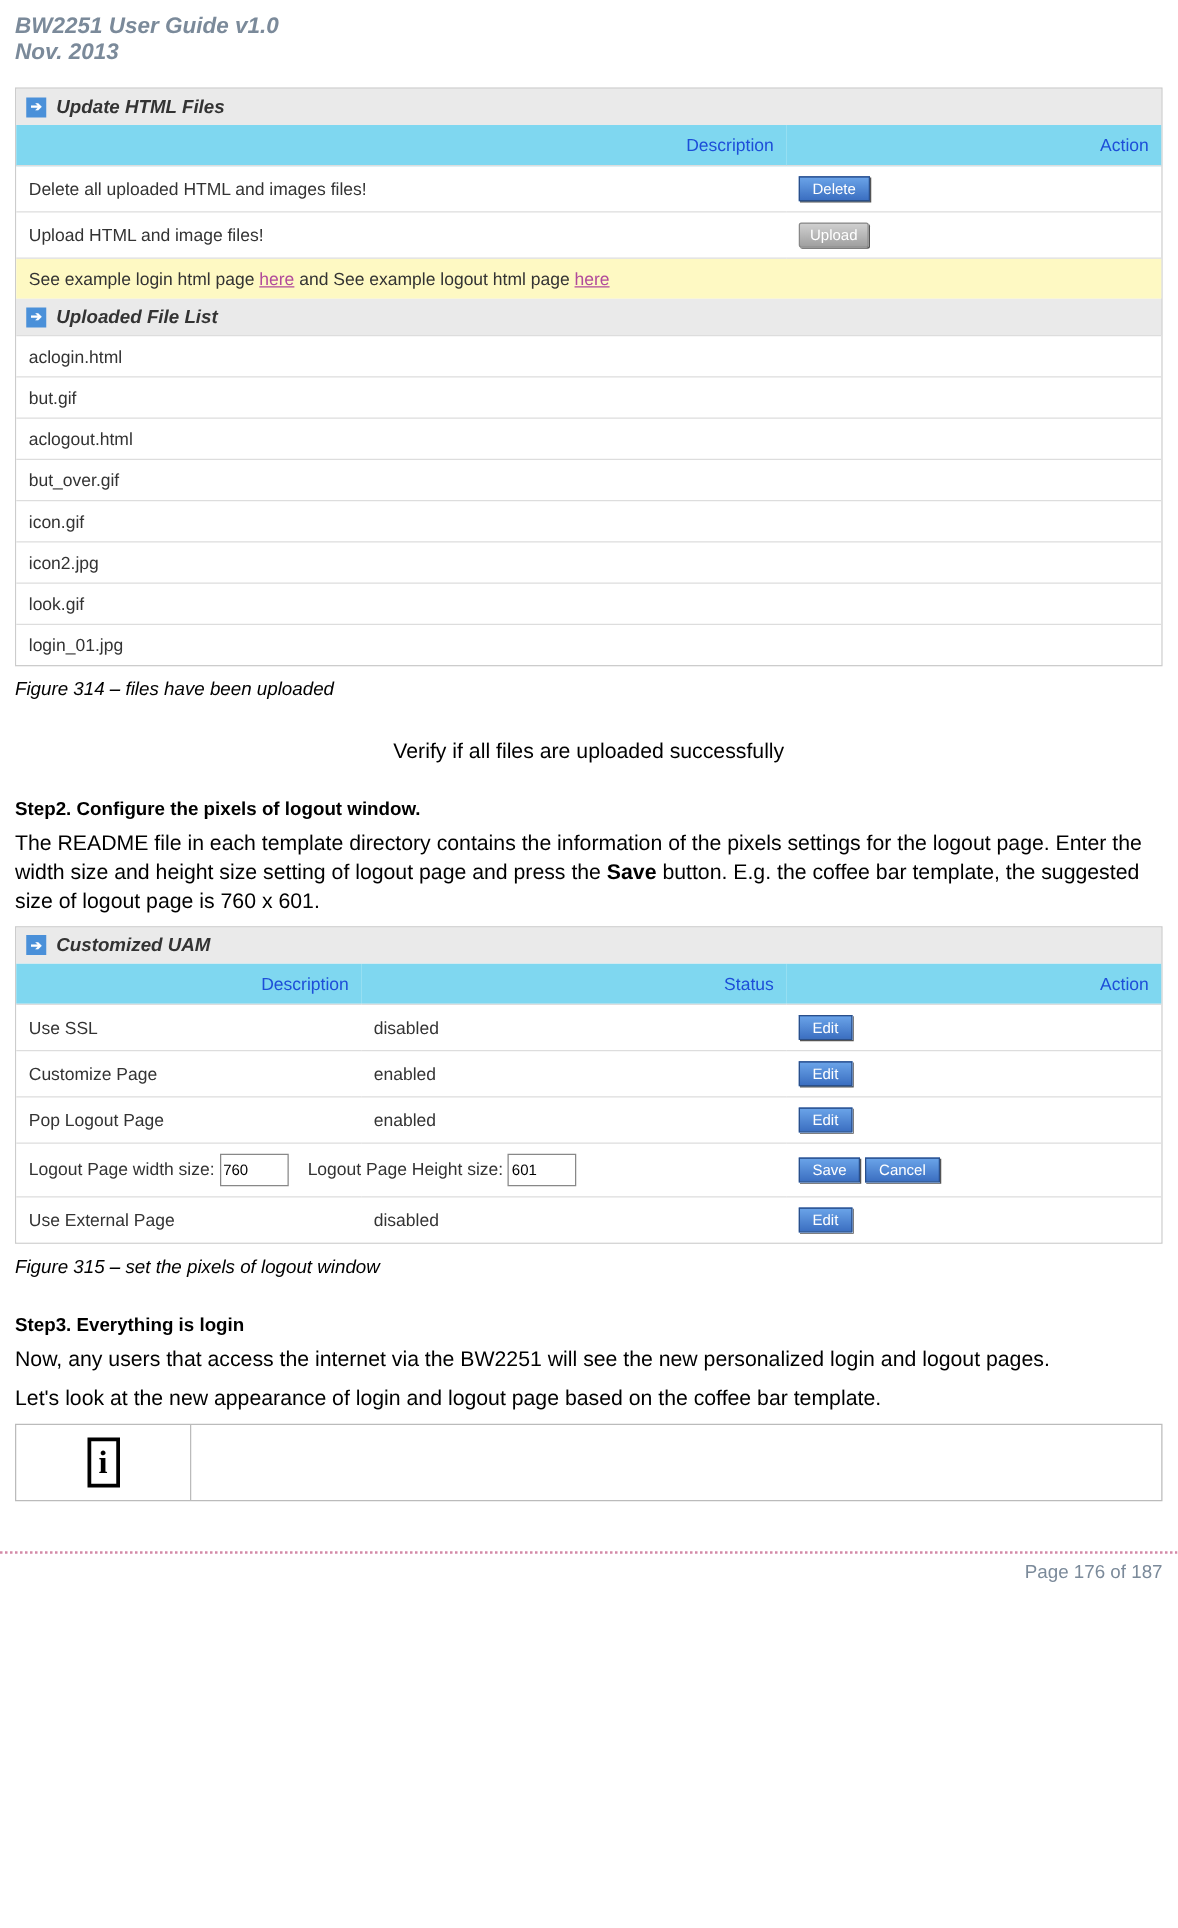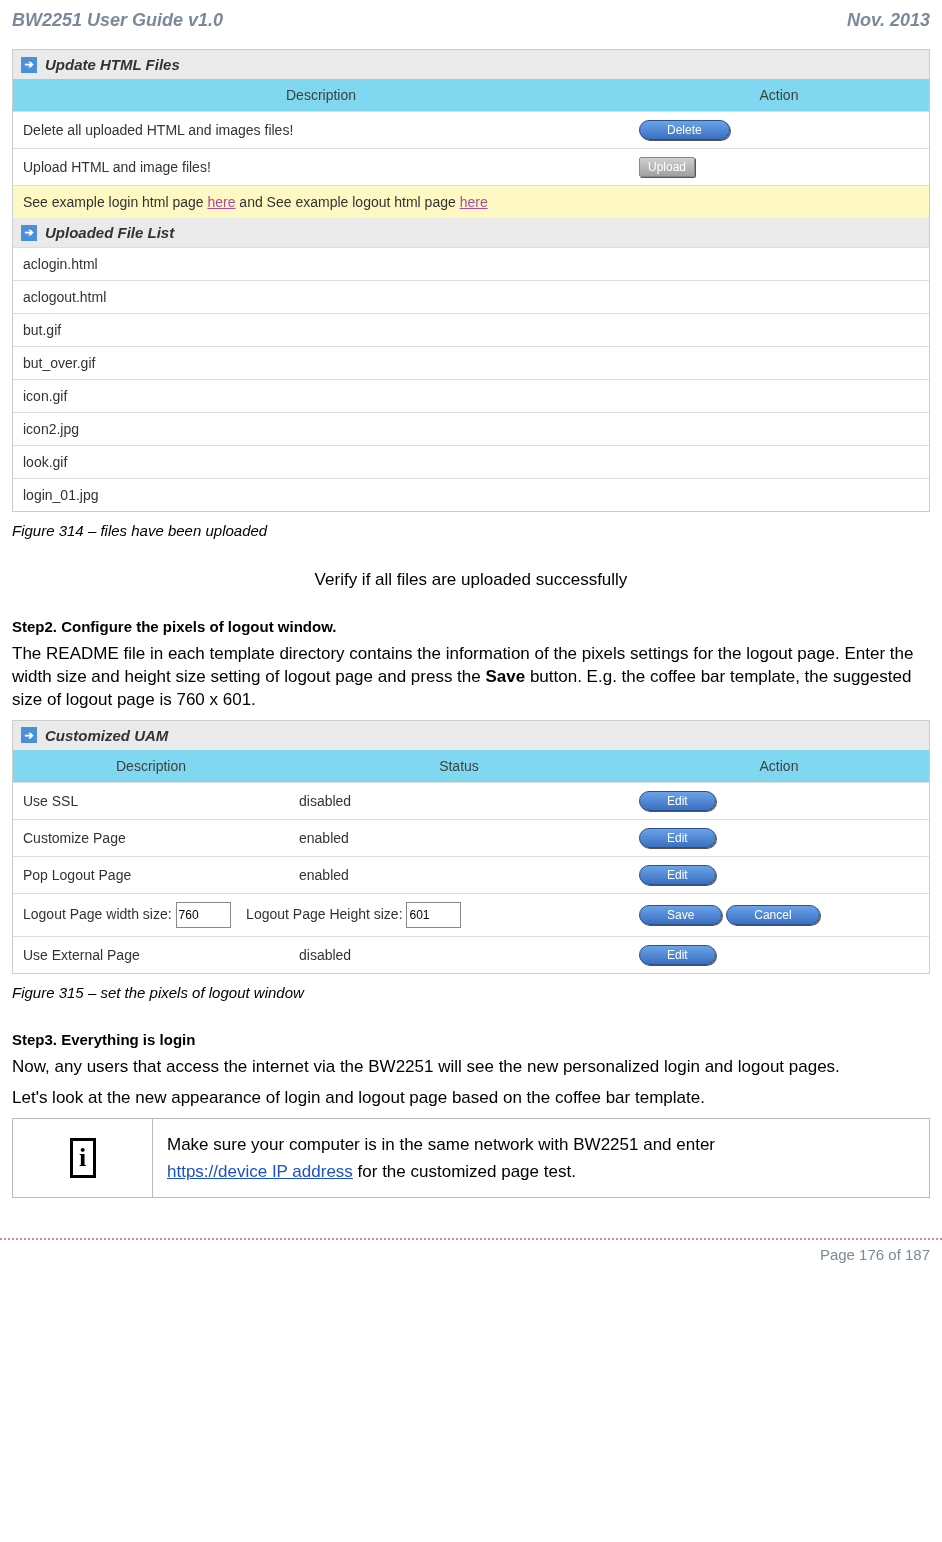--- a/index.html
+++ b/index.html
@@ -14,20 +14,21 @@
     padding: 10px 12px 0 12px;
   }
   .header-row {
     display: flex;
     justify-content: space-between;
     font-style: italic;
     color: #7b8a9a;
     font-weight: bold;
     font-size: 18px;
     margin-bottom: 18px;
+    flex-direction: column;
   }
   .panel {
     border: 1px solid #ccc;
     background: #f2f2f2;
     margin-bottom: 2px;
   }
   .panel-header {
     display: flex;
     align-items: center;
     background: #eaeaea;
@@ -50,44 +51,44 @@
     font-style: normal;
   }
   .tbl {
     width: 100%;
     border-collapse: collapse;
     background: #fff;
     font-size: 14px;
   }
   .tbl th {
     background: #7fd7f0;
-    color: #404040;
-    text-align: center;
+    color: #1d4ed8;
+    text-align: right;
     font-weight: normal;
     padding: 8px 10px;
   }
   .tbl td {
     padding: 8px 10px;
     border-top: 1px solid #ddd;
     vertical-align: middle;
     color: #333;
   }
   .see-row td {
     background: #fef9c3;
   }
   .btn {
     display: inline-block;
     background: linear-gradient(#6aa3e8, #3b6fc1);
     border: 1px solid #2a4f8a;
     color: #fff;
     font-size: 12px;
-    padding: 2px 27px;
+    padding: 2px 10px;
     box-shadow: 1px 1px 0 #555;
     cursor: default;
-    border-radius: 10px;
+    border-radius: 0;
   }
   .btn-gray {
     display: inline-block;
     background: linear-gradient(#d0d0d0,#a0a0a0);
     border: 1px solid #888;
     color: #fff;
     font-size: 12px;
     padding: 2px 8px;
     box-shadow: 1px 1px 0 #555;
     border-radius: 2px;
@@ -208,24 +209,24 @@
     <div class="panel-header">
       <span class="arrow-icon">➔</span>
       <span>Uploaded File List</span>
     </div>
     <table class="tbl">
       <tbody>
           <tr>
             <td>aclogin.html</td>
           </tr>
       <tr>
+            <td>but.gif</td>
+          </tr>
+      <tr>
             <td>aclogout.html</td>
-          </tr>
-      <tr>
-            <td>but.gif</td>
           </tr>
       <tr>
             <td>but_over.gif</td>
           </tr>
       <tr>
             <td>icon.gif</td>
           </tr>
       <tr>
             <td>icon2.jpg</td>
           </tr>
@@ -300,24 +301,18 @@
   <div class="caption">Figure 315  – set the pixels of logout window</div>
 
   <div class="step-title">Step3. Everything is login</div>
   <div class="para">Now, any users that access the internet via the BW2251 will see the new personalized login and logout pages.</div>
   <div class="para">Let's look at the new appearance of login and logout page based on the coffee bar template.</div>
 
   <div class="note-box">
     <div class="icon-cell">
       <div class="info-icon">i</div>
     </div>
-    <div class="txt-cell">
-      <div>Make sure your computer is in the same network with BW2251 and enter</div>
-      <div>
-        <span class="blue-link">https://device IP address</span><span> for the customized page test.</span>
-      </div>
-    </div>
   </div>
 
 </div>
 
 <div class="dotted-sep"></div>
 <div class="footer">Page 176 of 187</div>
 
 </body></html>

